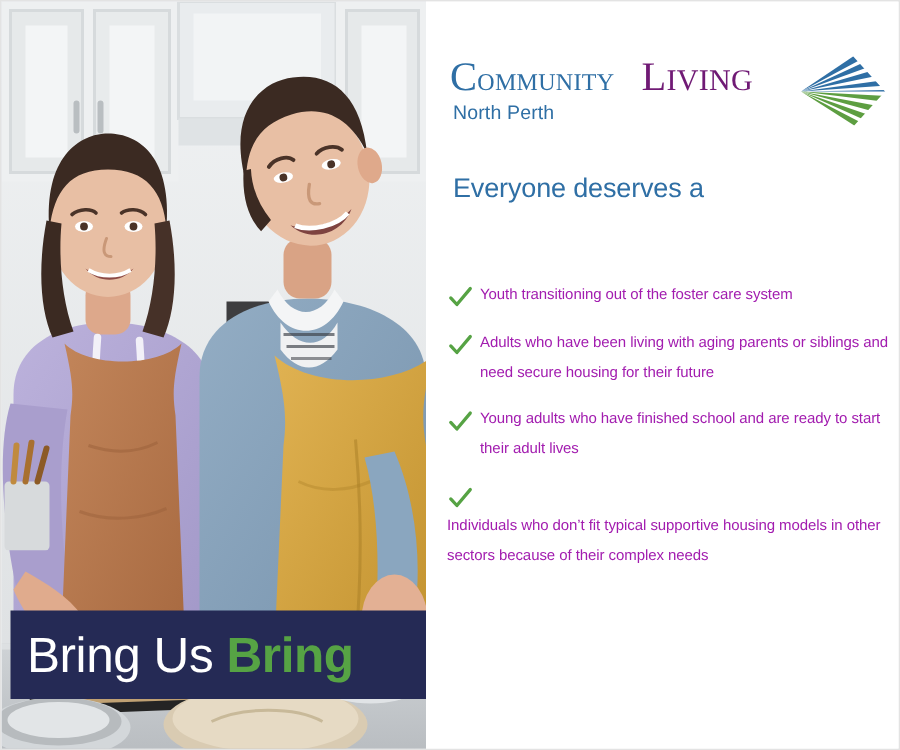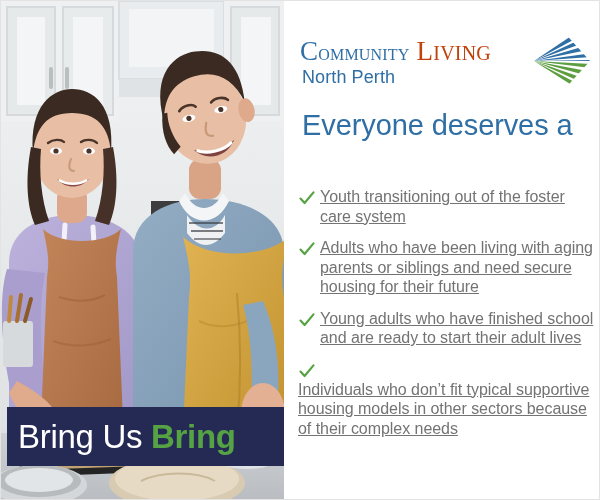--- a/index.html
+++ b/index.html
@@ -84,49 +84,49 @@
   .logo-word-community {
     font-family: "Liberation Serif", serif;
     font-size: 27px;
     color: #2f6fa5;
     letter-spacing: 0.2px;
   }
   .logo-word-community .sc { font-size: 16px; }
   .logo-word-living {
     font-family: "Liberation Serif", serif;
     font-size: 27px;
-    color: #c2410c;
+    color: #701a75;
     letter-spacing: 0.2px;
-    margin-left: 7px;
+    margin-left: 18px;
   }
   .logo-word-living .sc { font-size: 20px; }
   .logo-sub {
     position: absolute;
     left: 2px;
     top: 39px;
-    font-size: 18px;
+    font-size: 13px;
     color: #2f6fa5;
     font-weight: 400;
     letter-spacing: 0.1px;
   }
   .logo-mark {
     position: absolute;
     left: 232px;
     top: 0px;
     width: 60px;
     height: 66px;
   }
 
   
   .headline {
     position: absolute;
     left: 18px;
     top: 112px;
     width: 272px;
-    font-size: 29px;
+    font-size: 18px;
     line-height: 25px;
     color: #2f6fa5;
     font-weight: 400;
     letter-spacing: -0.1px;
   }
 
   
   .bullets {
     position: absolute;
     left: 14px;
@@ -141,25 +141,24 @@
   .bullet:last-child { margin-bottom: 0; flex-direction: column; }
   .check-icon {
     flex: 0 0 auto;
     width: 18px;
     height: 18px;
     margin-top: 2px;
     margin-right: 4px;
   }
   .bullet-text {
     flex: 1 1 auto;
-    font-size: 16px;
+    font-size: 10px;
     line-height: 19.5px;
-    color: #737373;
+    color: #a21caf;
     letter-spacing: -0.05px;
-    text-decoration: underline;
   }
 </style>
 </head>
 <body>
 
 <div id="poster">
 
   <div class="photo-panel">
     <svg class="photo-svg" viewBox="0 0 283 500" preserveAspectRatio="xMidYMid slice">
       <defs>

